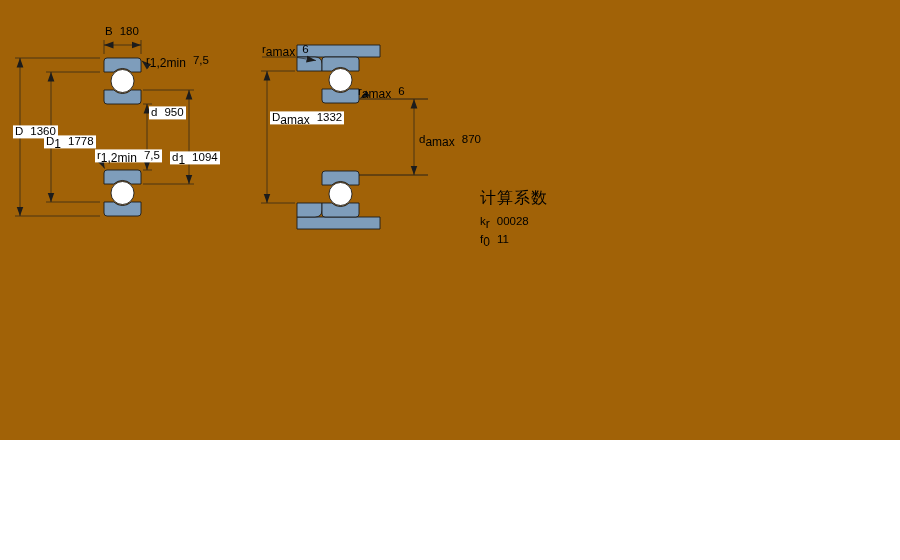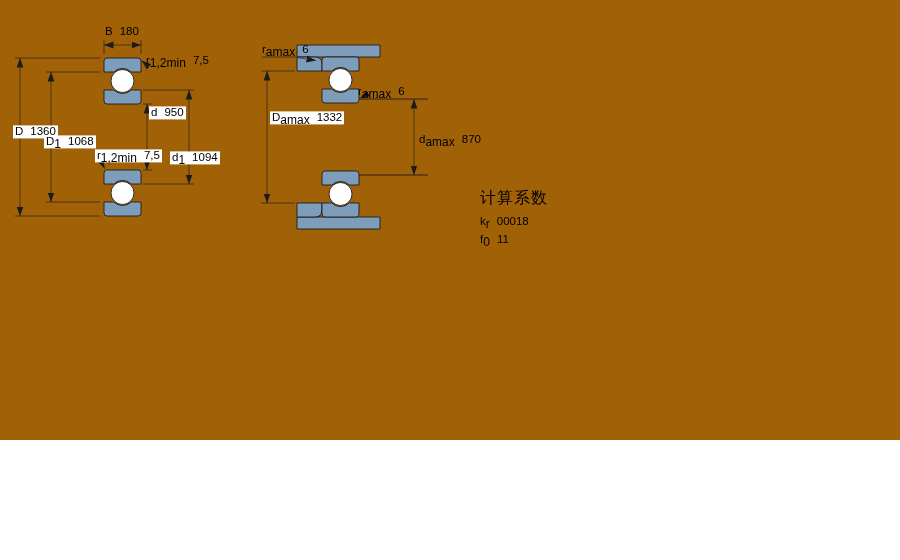--- a/index.html
+++ b/index.html
@@ -104,21 +104,21 @@
 
   <div class="label" style="left:146px; top:61px;">
     <span class="sym">r</span><span class="sub">1,2min</span><span class="val">7,5</span>
   </div>
 
   <div class="label bg" style="left:13px; top:118px;margin-top:14px;">
     <span class="sym">D</span><span class="sub"></span><span class="val">1360</span>
   </div>
 
   <div class="label bg" style="left:44px; top:142px;">
-    <span class="sym">D</span><span class="sub">1</span><span class="val">1068</span>
+    <span class="sym">D</span><span class="sub">1</span><span class="val">1778</span>
   </div>
 
   <div class="label bg" style="left:149px; top:113px;">
     <span class="sym">d</span><span class="sub"></span><span class="val">950</span>
   </div>
 
   <div class="label bg" style="left:170px; top:158px;">
     <span class="sym">d</span><span class="sub">1</span><span class="val">1094</span>
   </div>
 
@@ -138,20 +138,20 @@
     <span class="sym">r</span><span class="sub">amax</span><span class="val">6</span>
   </div>
 
   <div class="label" style="left:419px; top:140px;">
     <span class="sym">d</span><span class="sub">amax</span><span class="val">870</span>
   </div>
 
   <div class="label heading" style="left:480px; top:198px;">计算系数</div>
 
   <div class="label" style="left:480px; top:222px;">
-    <span class="sym">k</span><span class="sub">r</span><span class="val">00018</span>
+    <span class="sym">k</span><span class="sub">r</span><span class="val">00028</span>
   </div>
 
   <div class="label" style="left:480px; top:240px;">
     <span class="sym">f</span><span class="sub">0</span><span class="val">11</span>
   </div>
 
 </div>
 
 </body></html>

